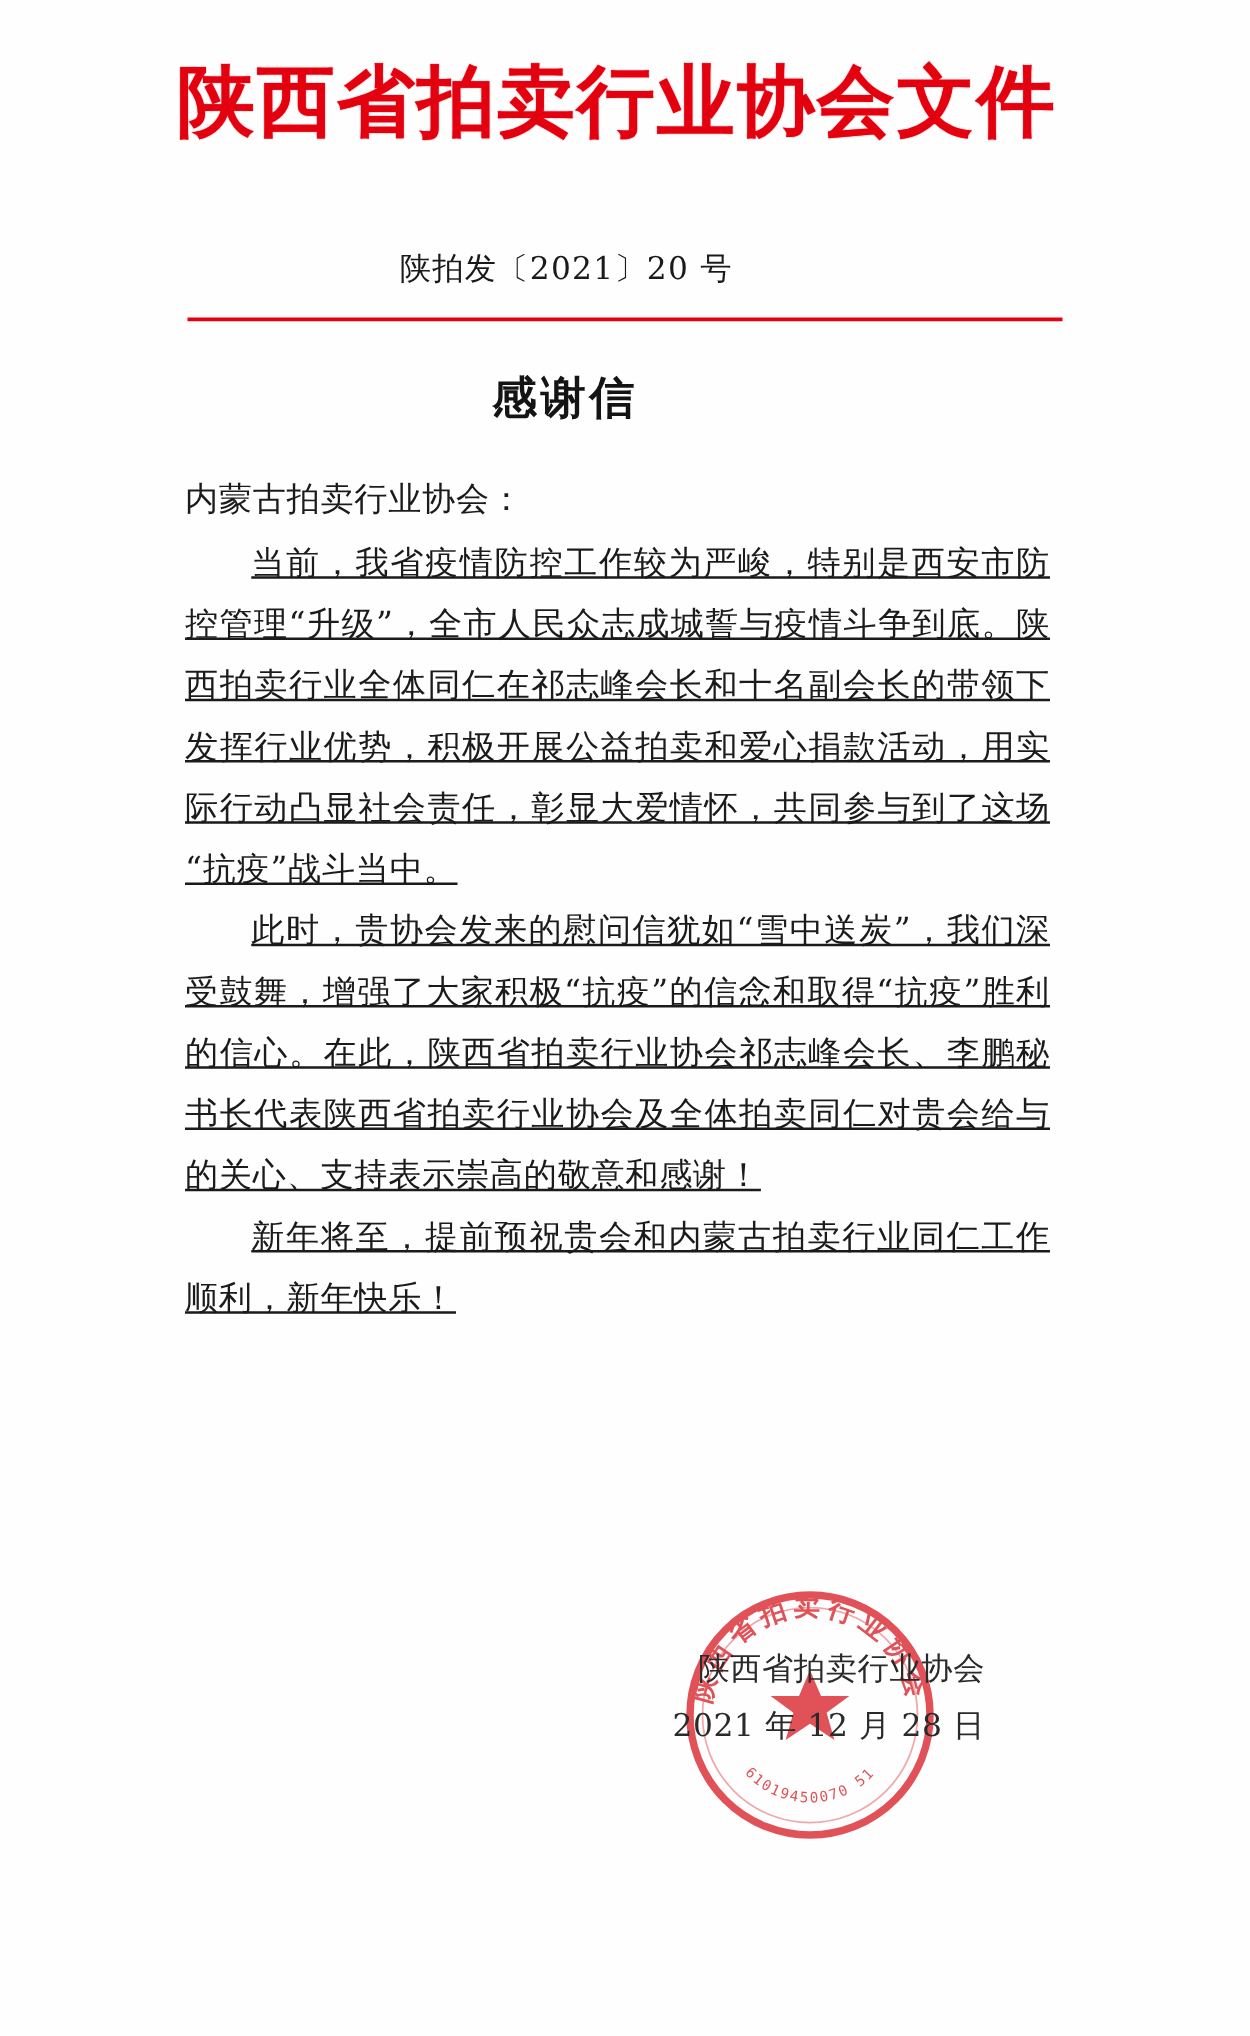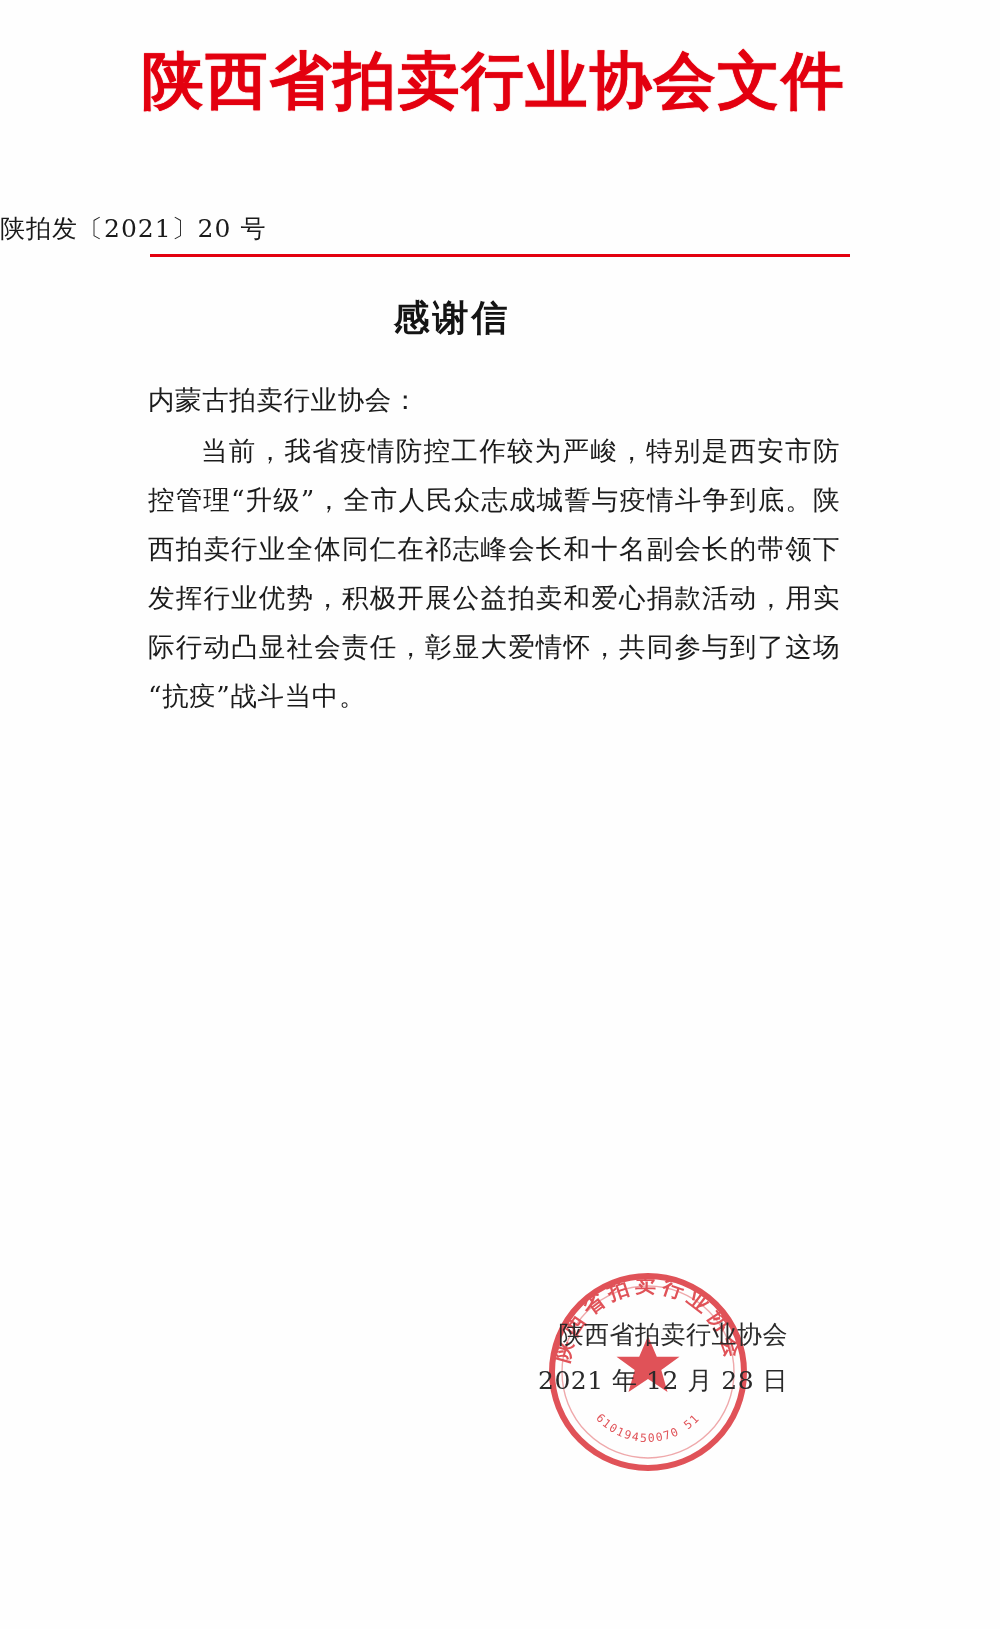--- a/index.html
+++ b/index.html
@@ -39,26 +39,25 @@
     color: #e3000f;
     white-space: nowrap;
     text-shadow: 0 0 1px #e3000f;
   }
 
   .doc-number {
     position: absolute;
     top: 198px;
     left: 0;
     width: 906px;
-    text-align: left;
+    text-align: center;
     font-size: 25px;
     letter-spacing: 1px;
     color: #1a1a1a;
     font-family: "DejaVu Serif", "Liberation Serif", serif;
-    margin-top: 14px;
   }
 
   .red-rule {
     position: absolute;
     top: 254px;
     left: 150px;
     width: 700px;
     height: 3px;
     background: #e3000f;
   }
@@ -89,20 +88,21 @@
   }
   .content p {
     margin: 0 12px 0 0;
   }
   .content p.salutation {
     text-indent: 0;
     margin-bottom: 2px;
   }
   .content p.para {
     text-indent: 2em;
+    text-decoration: underline;
   }
 
   
   .signature {
     position: absolute;
     top: 1318px;
     left: 0;
     width: 1000px;
   }
   .sig-line {
@@ -139,20 +139,22 @@
 
   <div class="doc-number">陕拍发〔2021〕20 号</div>
 
   <div class="red-rule"></div>
 
   <div class="letter-title">感谢信</div>
 
   <div class="content">
     <p class="salutation">内蒙古拍卖行业协会：</p>
     <p class="para">当前，我省疫情防控工作较为严峻，特别是西安市防控管理“升级”，全市人民众志成城誓与疫情斗争到底。陕西拍卖行业全体同仁在祁志峰会长和十名副会长的带领下发挥行业优势，积极开展公益拍卖和爱心捐款活动，用实际行动凸显社会责任，彰显大爱情怀，共同参与到了这场“抗疫”战斗当中。</p>
+    <p class="para">此时，贵协会发来的慰问信犹如“雪中送炭”，我们深受鼓舞，增强了大家积极“抗疫”的信念和取得“抗疫”胜利的信心。在此，陕西省拍卖行业协会祁志峰会长、李鹏秘书长代表陕西省拍卖行业协会及全体拍卖同仁对贵会给与的关心、支持表示崇高的敬意和感谢！</p>
+    <p class="para">新年将至，提前预祝贵会和内蒙古拍卖行业同仁工作顺利，新年快乐！</p>
   </div>
 
   <div class="seal">
     <svg width="220" height="220" viewBox="0 0 220 220" aria-hidden="true">
       <defs>
         <path id="sealTopArc" d="M 30 110 A 80 80 0 0 1 190 110"></path>
         <path id="sealBottomArc" d="M 40 110 A 70 70 0 0 0 180 110"></path>
       </defs>
       <circle cx="110" cy="110" r="96" fill="none" stroke="#d8232a" stroke-width="6"></circle>
       <circle cx="110" cy="110" r="86" fill="none" stroke="#d8232a" stroke-width="1.4" opacity="0.5"></circle>

